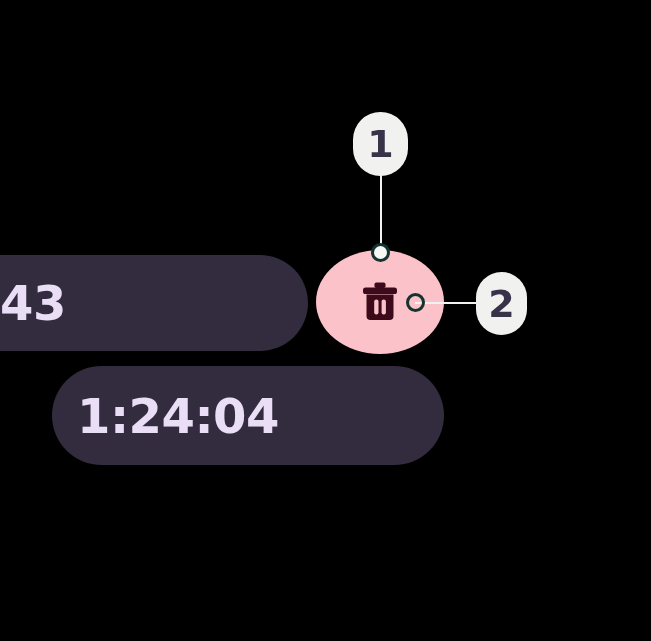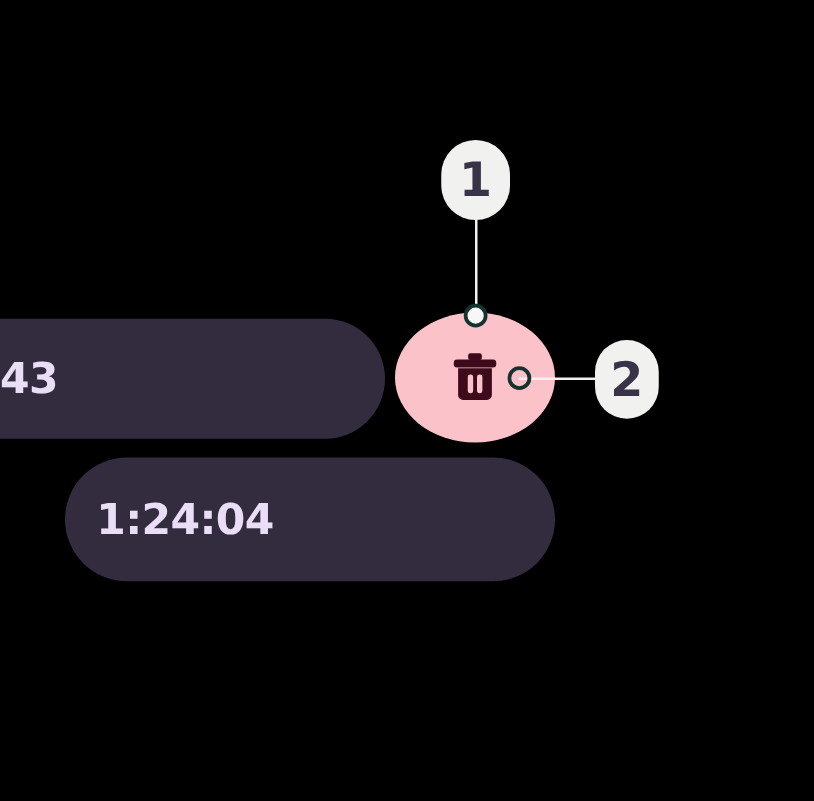--- a/index.html
+++ b/index.html
@@ -35,21 +35,21 @@
   #pill-timer {
     left: 52px;
     top: 366px;
     width: 392px;
     height: 99px;
     border-radius: 50px;
     padding-left: 25px;
   }
   .pill-text {
     color: #E9DEF6;
-    font-size: 34px;
+    font-size: 48px;
     font-weight: 700;
     letter-spacing: -0.5px;
     line-height: 1;
     white-space: nowrap;
   }
 
   
   #delete-circle {
     position: absolute;
     left: 316px;

